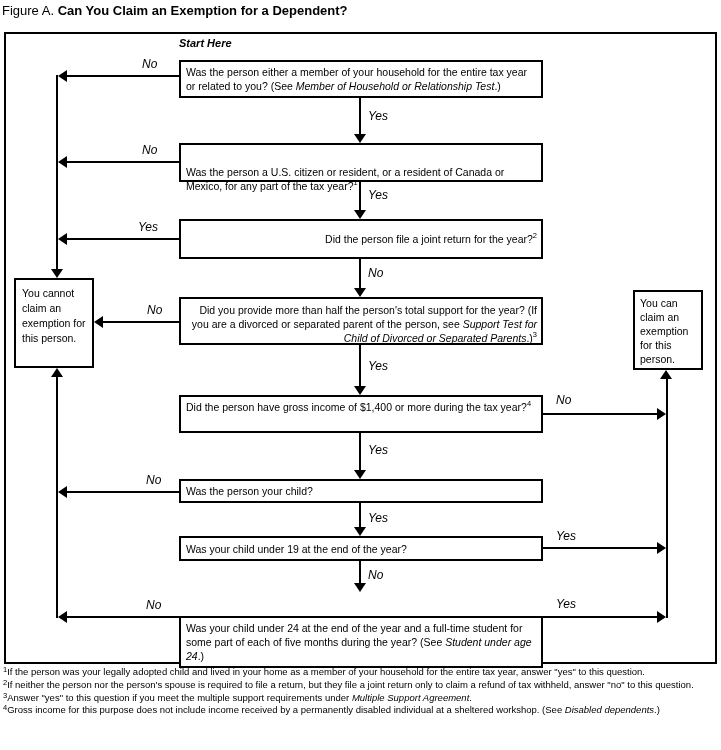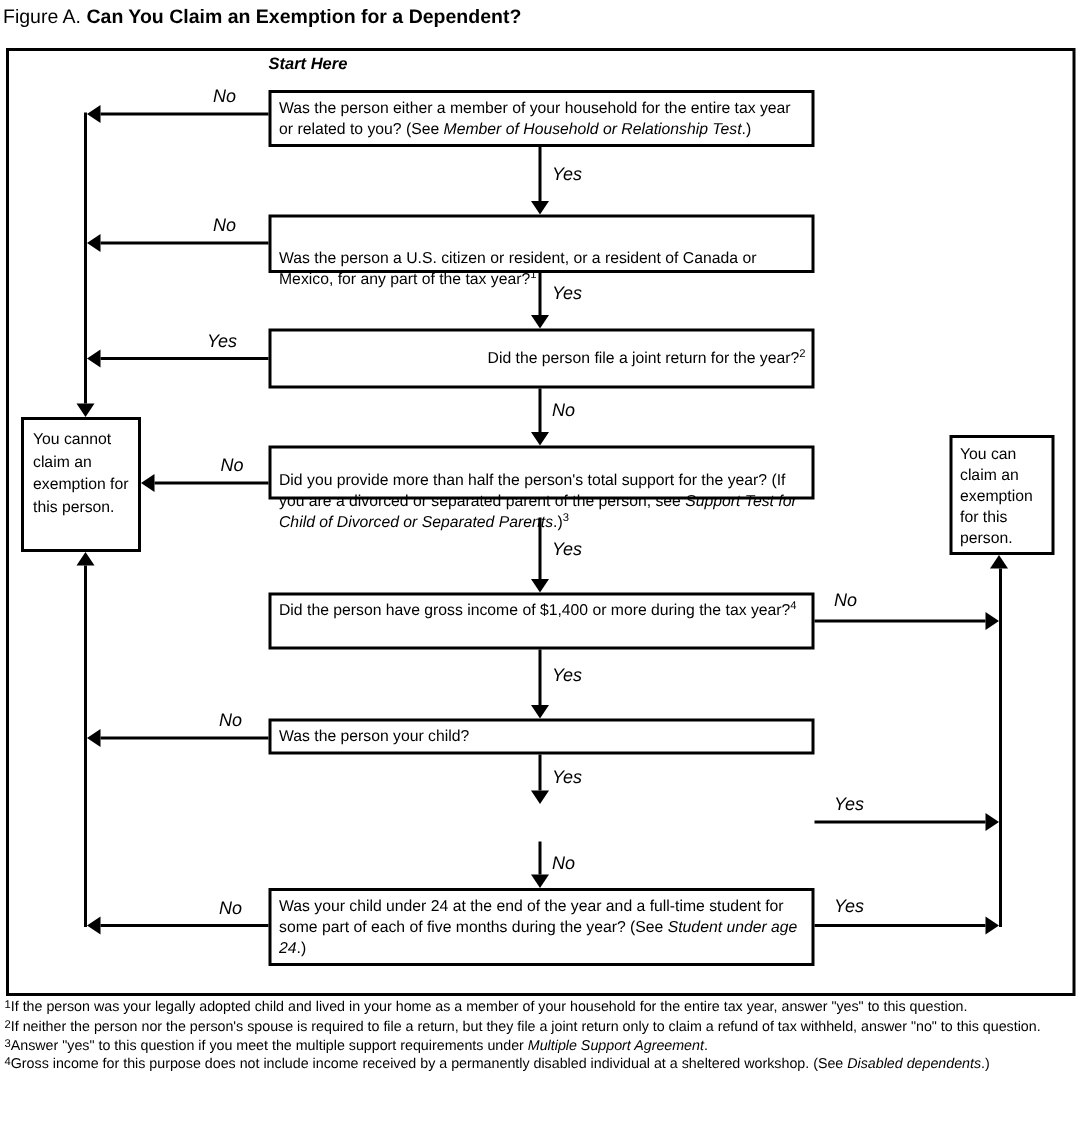--- a/index.html
+++ b/index.html
@@ -36,28 +36,29 @@
   <div id="border" class="abs"></div>
 
   <div id="start" class="abs">Start Here</div>
 
   <div class="abs box q" style="top:60px;height:38px;"><span>Was the person either a member of your household for the entire tax year or related to you? (See </span><i>Member of Household or Relationship Test</i><span>.)</span><sup></sup></div>
 
   <div class="abs box q" style="top:143px;height:39px;padding-top:20px;"><span>Was the person a U.S. citizen or resident, or a resident of Canada or Mexico, for any part of the tax year?</span><i></i><span></span><sup>1</sup></div>
 
   <div class="abs box q" style="top:219px;height:40px;padding-top:11px;text-align:right;"><span>Did the person file a joint return for the year?</span><i></i><span></span><sup>2</sup></div>
 
-  <div class="abs box q" style="top:297px;height:36px;padding-top:14px;"><span>Did you provide more than half the person's total support for the year? (If you are a divorced or separated parent of the person, see </span><i>Support Test for Child of Divorced or Separated Parents</i><span>.)</span><sup>3</sup></div>
+  <div class="abs box q" style="top:297px;height:48px;padding-top:4px;text-align:right;"><span>Did you provide more than half the person's total support for the year? (If you are a divorced or separated parent of the person, see </span><i>Support Test for Child of Divorced or Separated Parents</i><span>.)</span><sup>3</sup></div>
 
   <div class="abs box q" style="top:395px;height:38px;"><span>Did the person have gross income of $1,400 or more during the tax year?</span><i></i><span></span><sup>4</sup></div>
 
   <div class="abs box q" style="top:479px;height:24px;padding-top:3px;"><span>Was the person your child?</span></div>
 
+  <div class="abs box q" style="top:536px;height:25px;padding-top:4px;"><span>Was your child under 19 at the end of the year?</span></div>
 
-  <div class="abs box q" style="top:592px;height:52px;"><span>Was your child under 24 at the end of the year and a full-time student for some part of each of five months during the year? (See </span><i>Student under age 24</i><span>.)</span></div>
+  <div class="abs box q" style="top:616px;height:52px;"><span>Was your child under 24 at the end of the year and a full-time student for some part of each of five months during the year? (See </span><i>Student under age 24</i><span>.)</span></div>
 
   <div class="abs box res" style="left:14px;top:278px;width:80px;height:90px;padding:6px 4px 0 6px;">You cannot claim an exemption for this person.</div>
   <div class="abs box res" style="left:633px;top:290px;width:70px;height:80px;padding:4px 3px 0 5px;line-height:14px;">You can claim an exemption for this person.</div>
 
   <div class="abs ln" style="left:359px;top:98px;width:2px;height:36px;"></div>
   <div class="abs ah ad" style="left:354px;top:134px;"></div>
   <div class="abs ln" style="left:359px;top:182px;width:2px;height:28px;"></div>
   <div class="abs ah ad" style="left:354px;top:210px;"></div>
   <div class="abs ln" style="left:359px;top:259px;width:2px;height:29px;"></div>
   <div class="abs ah ad" style="left:354px;top:288px;"></div>

